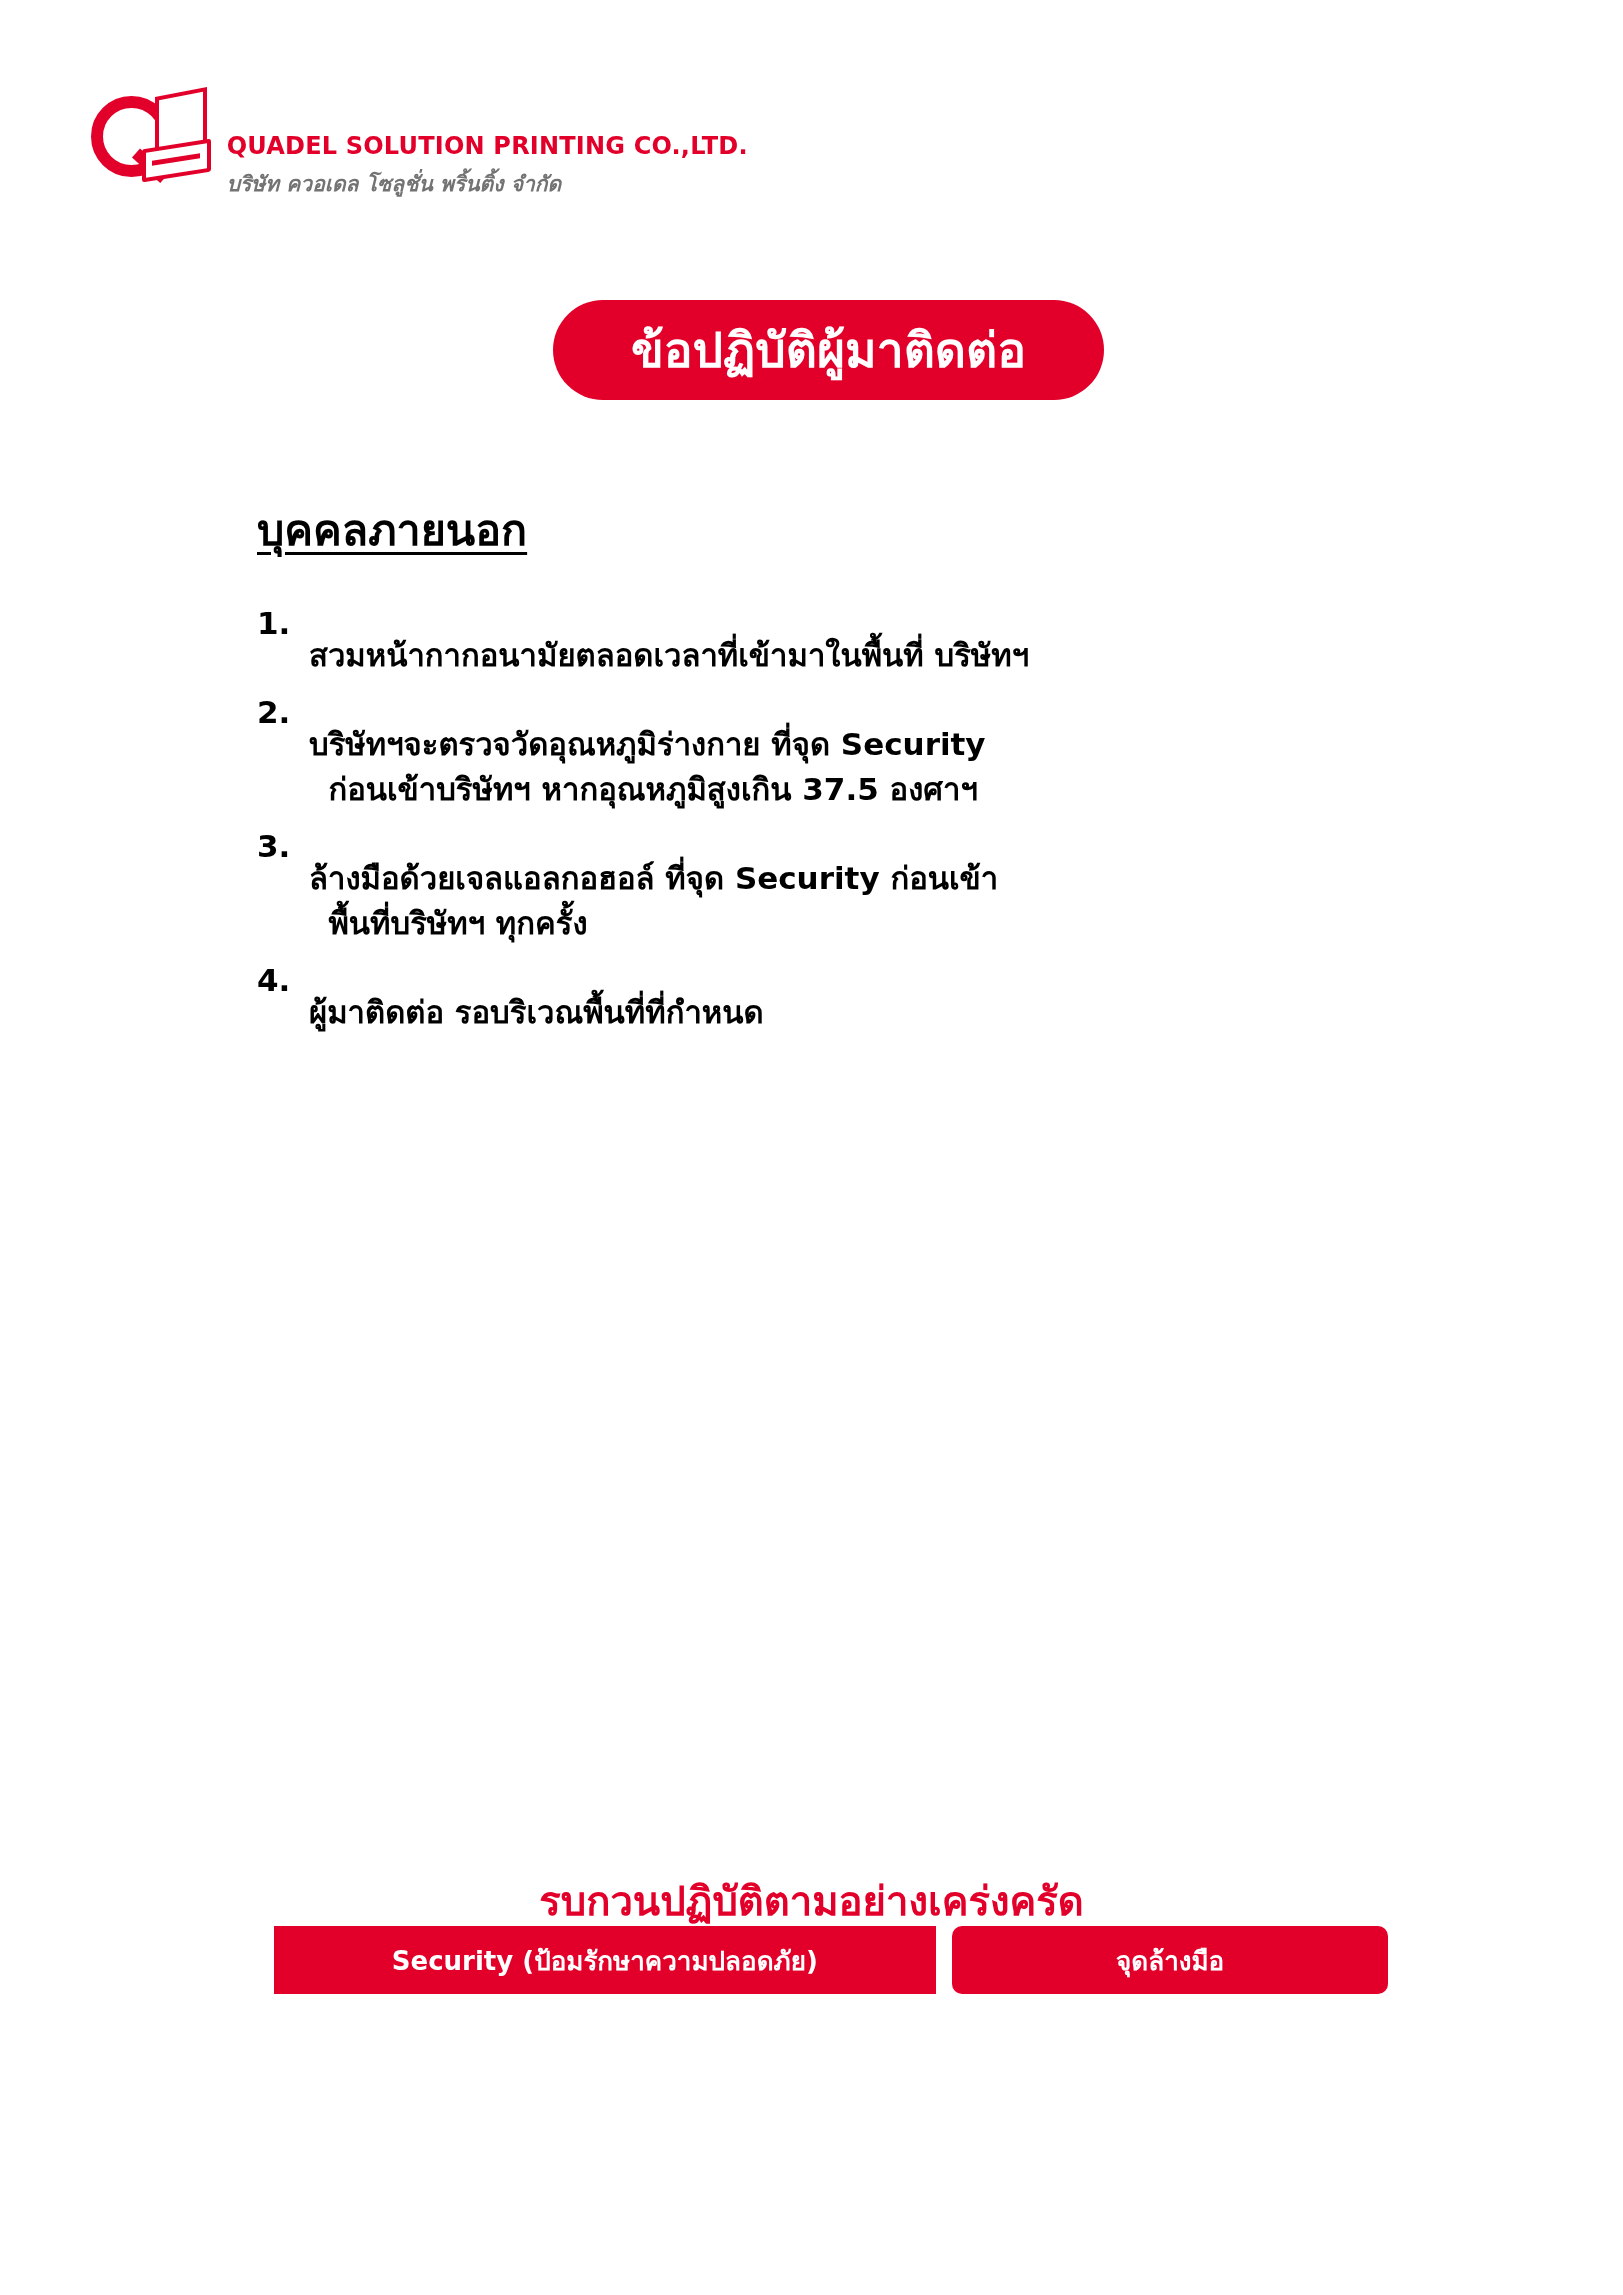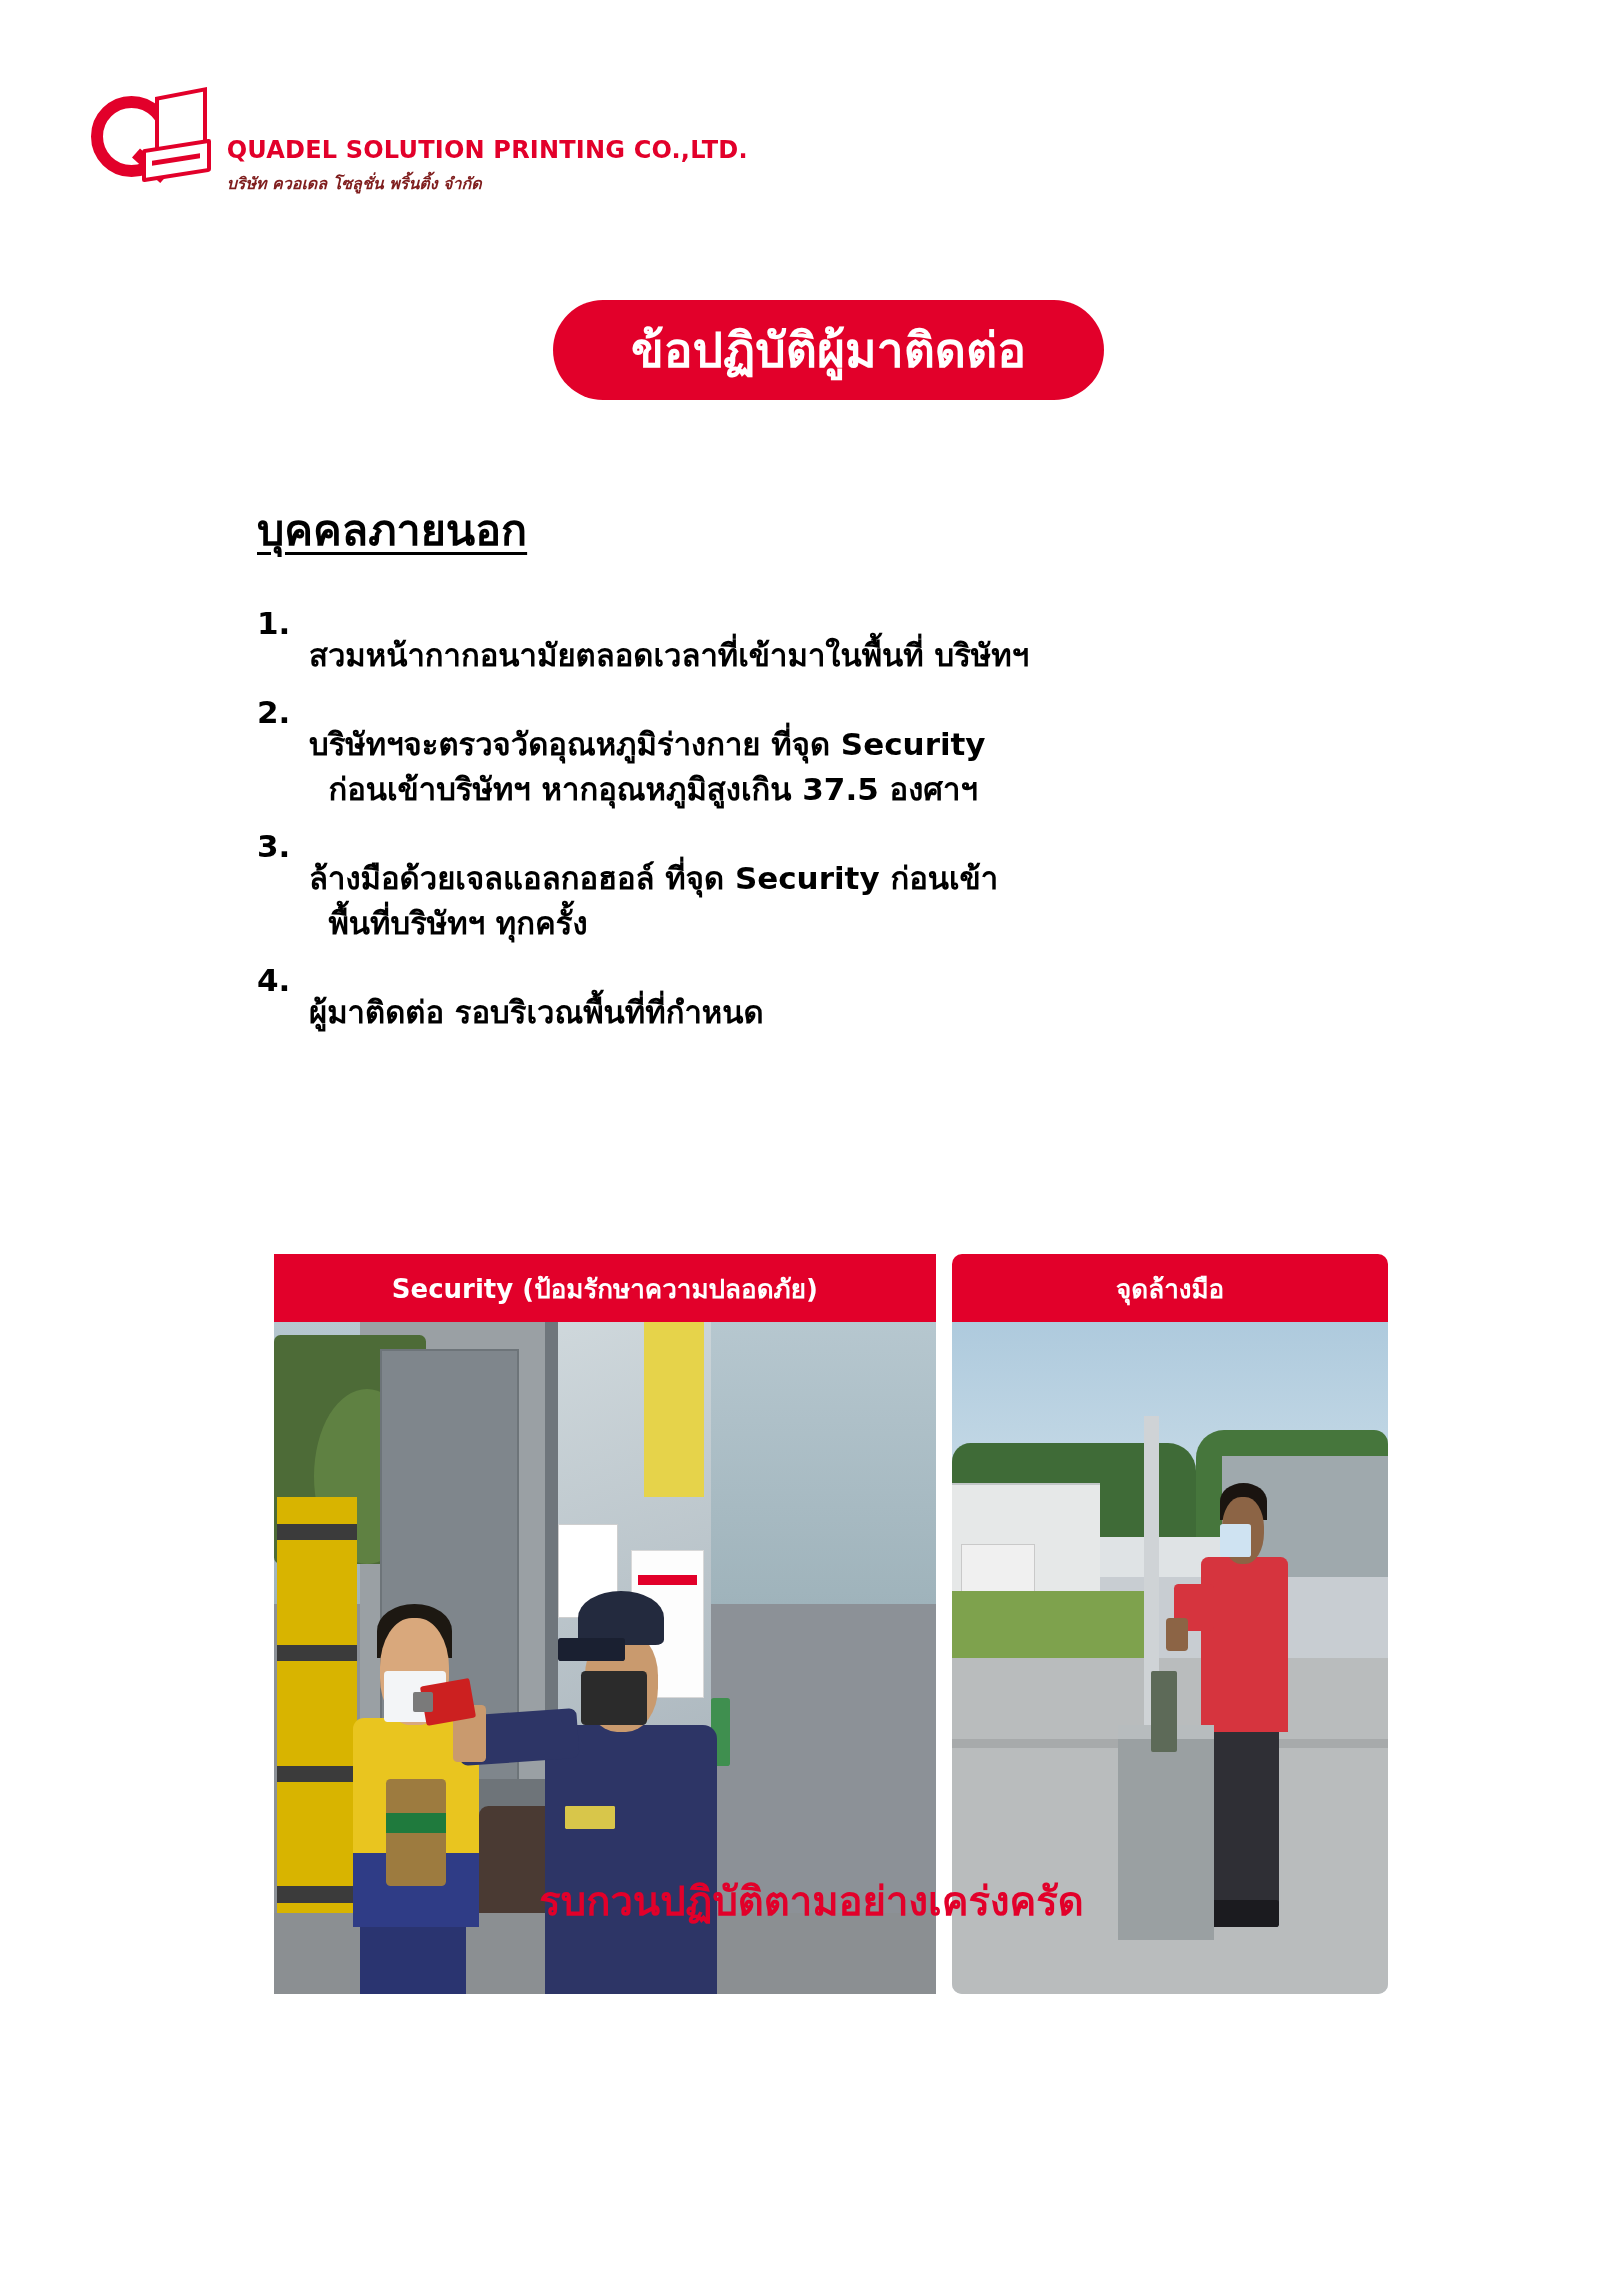--- a/index.html
+++ b/index.html
@@ -86,22 +86,22 @@
   }
   .logo-text { display: flex; flex-direction: column; gap: 6.5px; margin-top: 40px; }
   .logo-en {
     color: #e2002a;
     font-size: 24px;
     font-weight: bold;
     letter-spacing: 0.2px;
     white-space: nowrap;
   }
   .logo-th {
-    color: #7f1d1d;
-    font-size: 16px;
+    color: #737373;
+    font-size: 21px;
     font-weight: bold;
     font-style: italic;
     white-space: nowrap;
   }
 
   
   .title-pill {
     position: absolute;
     left: 553px;
     top: 300px;
@@ -165,20 +165,21 @@
 
   
   .photos {
     position: absolute;
     left: 274px;
     top: 1254px;
     width: 1114px;
     height: 740px;
     display: flex;
     gap: 16.7px;
+    align-items: flex-end;
   }
   .photo-card {
     background: #ffffff;
     display: flex;
     flex-direction: column;
     overflow: hidden;
   }
   .photo-card.left  { width: 662px; }
   .photo-card.right { width: 436px; border-radius: 10px; }
   .photo-caption {

